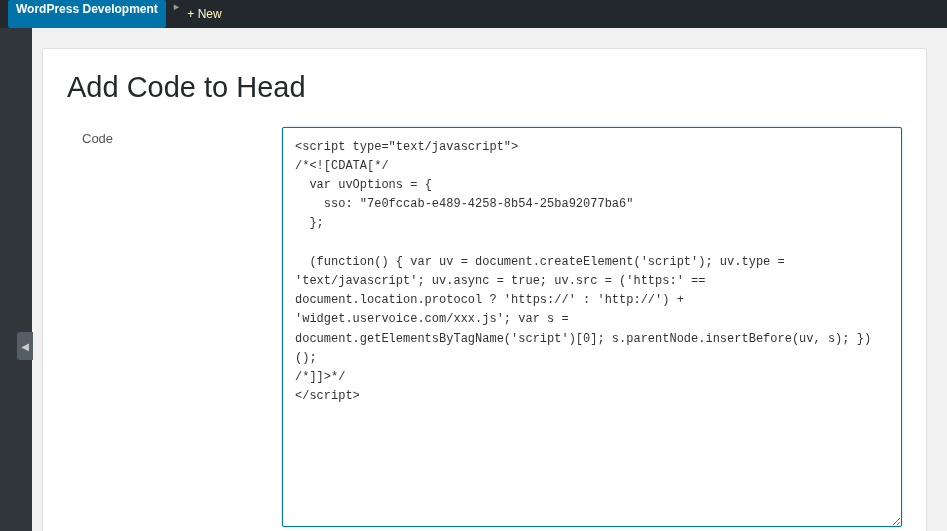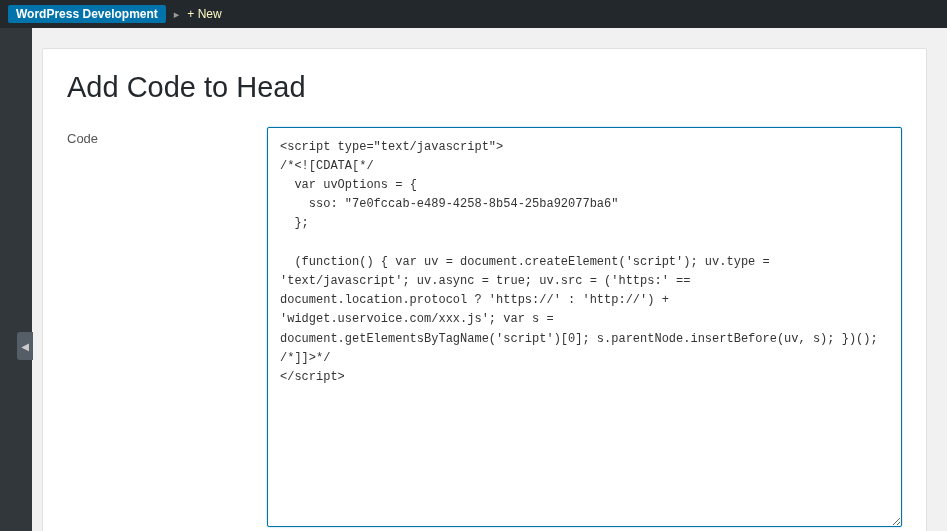--- a/index.html
+++ b/index.html
@@ -12,21 +12,20 @@
       font-family: -apple-system, BlinkMacSystemFont, "Segoe UI", Arial, sans-serif;
       font-size: 13px;
       background: #f1f1f1;
       color: #333;
     }
 
     .top-bar {
       background: #23282d;
       height: 28px;
       display: flex;
-      align-items: center;
       padding: 0 8px;
       gap: 8px;
     }
 
     .top-bar-brand {
       background: #0073aa;
       color: #fff;
       font-size: 12px;
       padding: 2px 8px;
       border-radius: 2px;
@@ -104,20 +103,21 @@
       margin-bottom: 20px;
     }
 
     .form-label {
       width: 200px;
       flex-shrink: 0;
       padding-top: 4px;
       font-size: 13px;
       color: #555;
       font-weight: 400;
+      margin-left: 15px;
     }
 
     .form-field {
       flex: 1;
     }
 
     .code-textarea {
       width: 100%;
       height: 400px;
       font-family: "Courier New", Courier, monospace;

